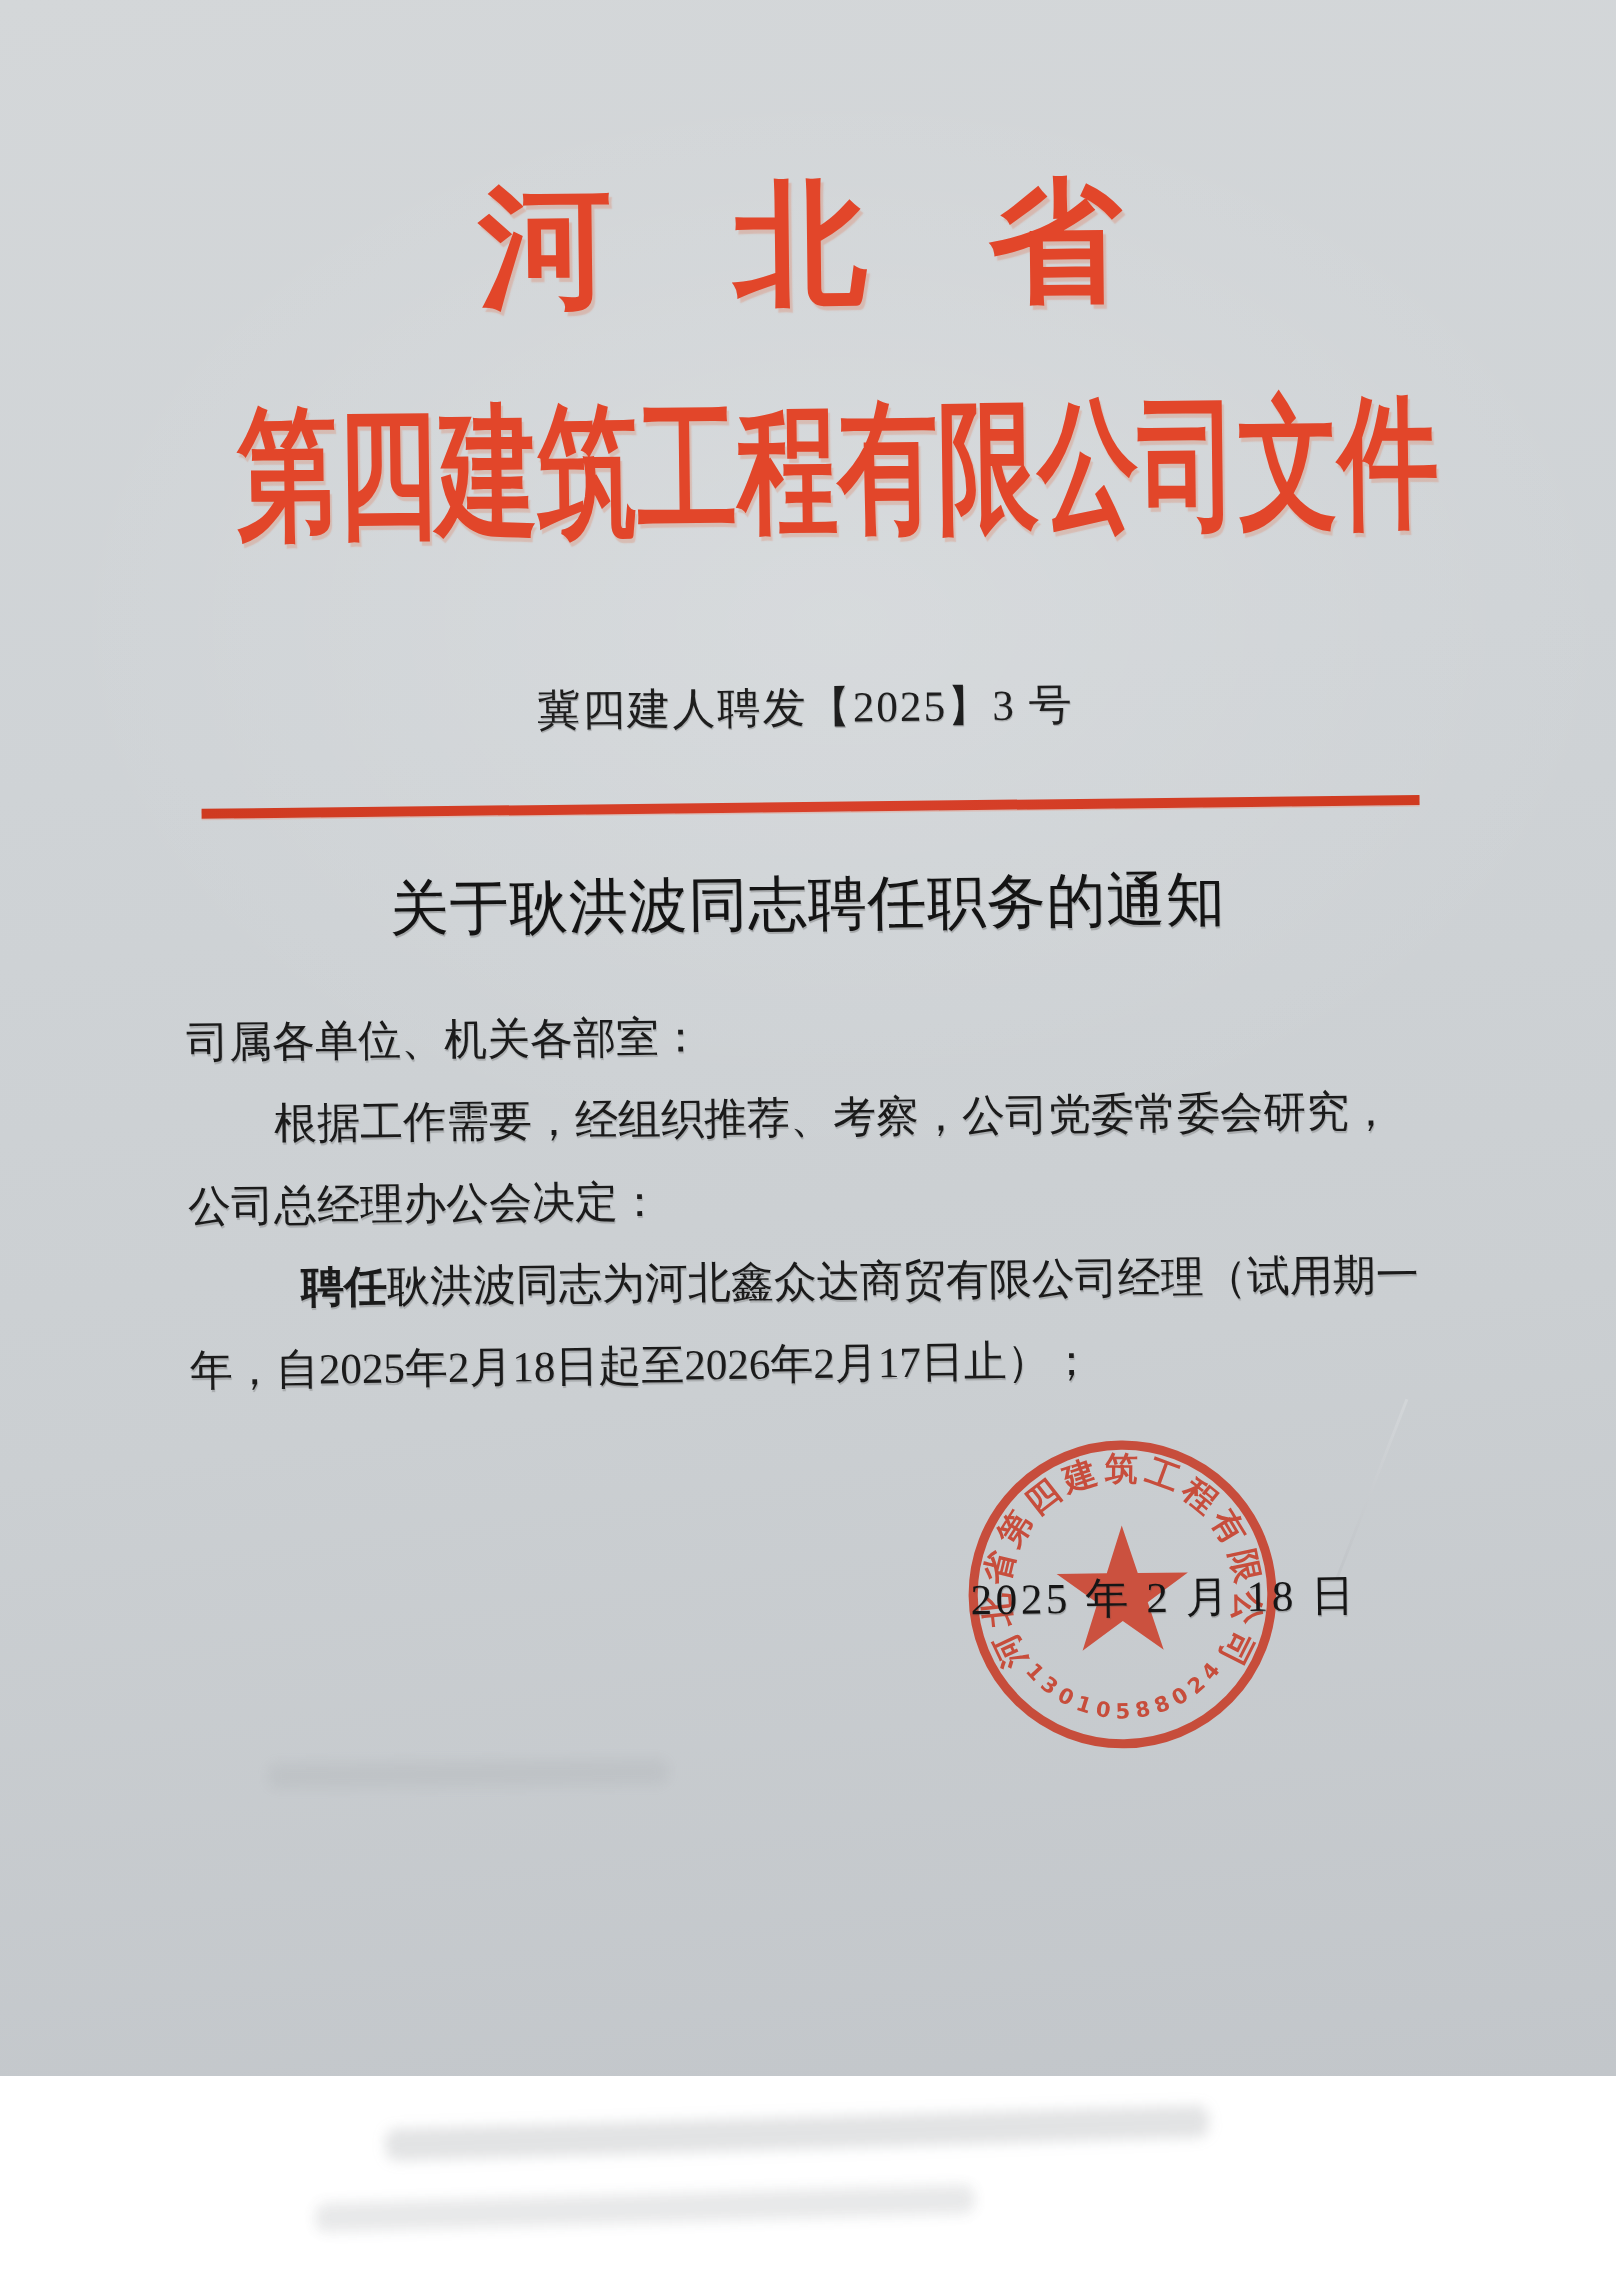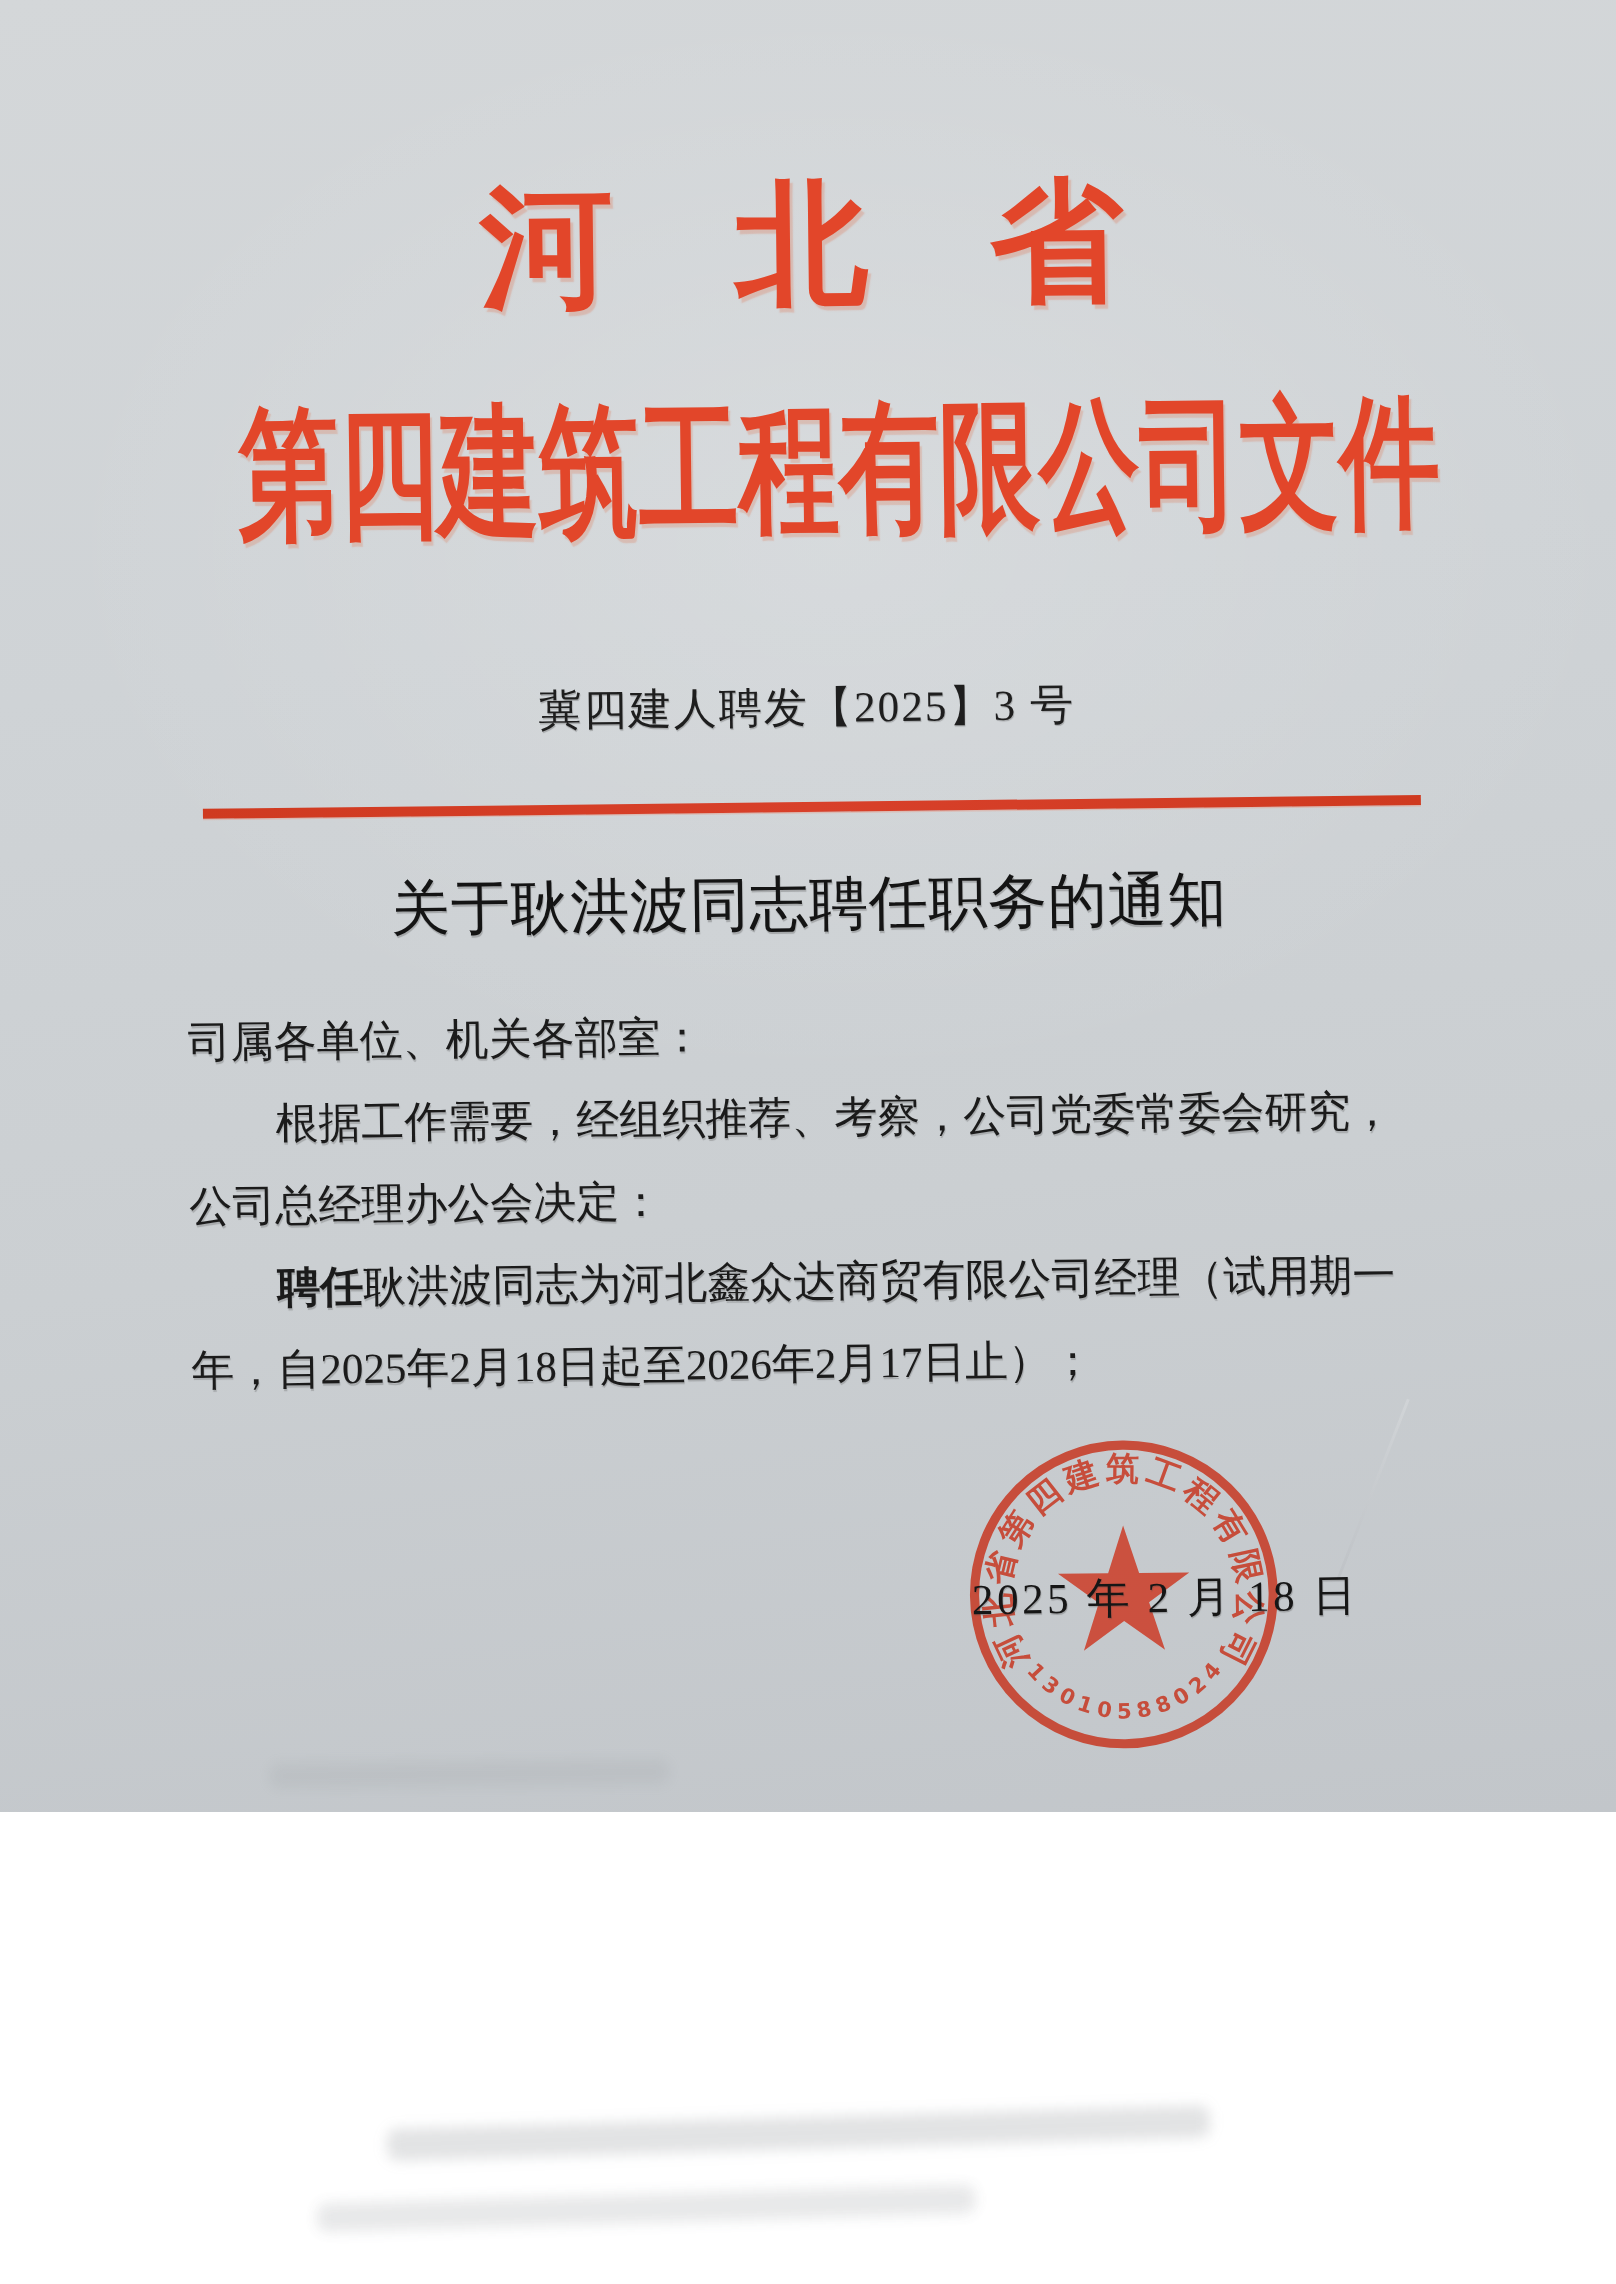--- a/index.html
+++ b/index.html
@@ -3,21 +3,21 @@
 <meta charset="utf-8">
 <style>
   html, body {
     margin: 0; padding: 0;
     width: 1616px; height: 2284px;
     overflow: hidden;
     font-family: "Liberation Serif", "DejaVu Serif", serif;
   }
   .paper {
     position: relative;
-    width: 1616px; height: 1812px;
+    width: 1616px; height: 2076px;
     background:
       radial-gradient(ellipse 1145px 787px at 52% 30%, rgba(255,255,255,0.16), rgba(255,255,255,0) 70%),
       linear-gradient(173deg, #d4d7d9 0%, #cfd3d6 35%, #cbcfd2 65%, #c2c6ca 100%);
   }
   .tilt {
     position: absolute; inset: 0;
     transform: rotate(-0.65deg);
     transform-origin: 50% 45%;
   }
   .hdr1 {
@@ -60,21 +60,21 @@
     text-shadow: 0.7px 2.1px 0.7px rgba(70,70,70,0.30);
   }
   .bodytext {
     position: absolute; top: 995px; left: 185px; width: 1264px;
     font-size: 43px; line-height: 82px; color: #1b1b1b;
     text-shadow: 0.7px 2.1px 0.7px rgba(70,70,70,0.26);
     white-space: nowrap;
   }
   .line { height: 82px; }
   .line.indent { text-indent: 87px; }
-  .bold-lead { font-weight: bold; }
+  .bold-lead { font-weight: bold; margin-left: 25px; }
   .dateline {
     position: absolute; top: 1573px; left: 963px;
     font-size: 43px; color: #161616;
     letter-spacing: 3.6px; z-index: 6;
     white-space: nowrap;
     text-shadow: 0.7px 1.4px 0.7px rgba(70,70,70,0.30);
   }
   .seal {
     position: absolute; top: 1436px; left: 953px;
     width: 324px; height: 324px;

